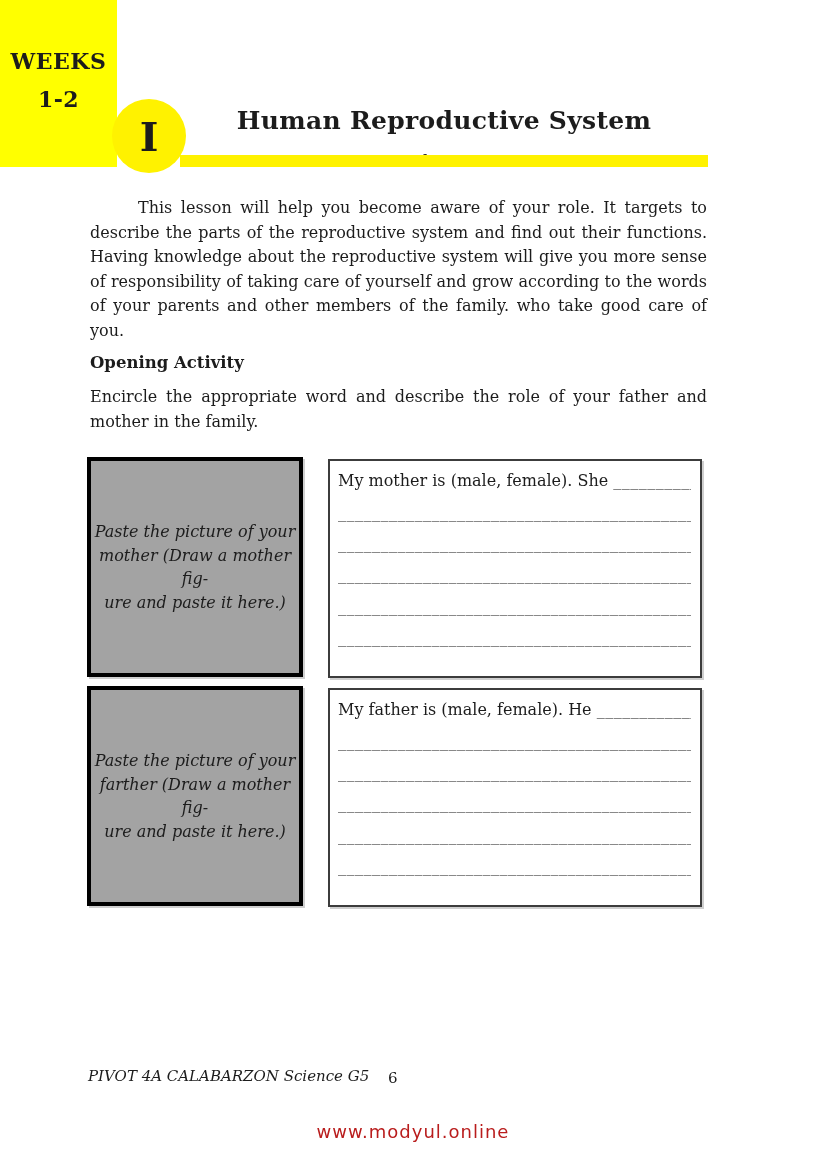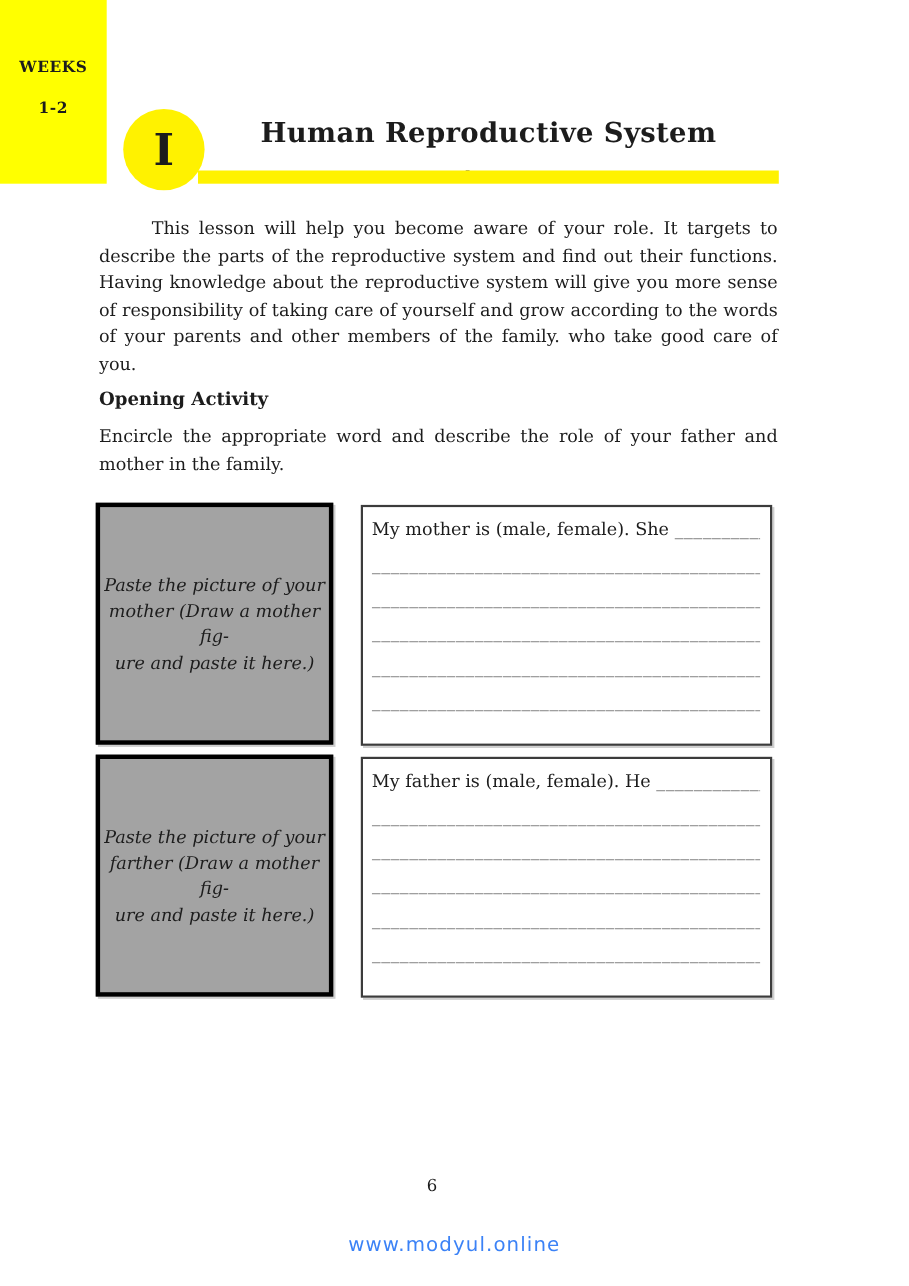--- a/index.html
+++ b/index.html
@@ -7,24 +7,24 @@
     --accent-yellow:#FFF200;
     --ink:#1c1c1c;
   }
   *{margin:0;padding:0;box-sizing:border-box;}
   html,body{background:#ffffff;}
   body{font-family:"DejaVu Serif","Liberation Serif",serif;color:var(--ink);}
   .page{position:relative;width:826px;height:1169px;background:#ffffff;overflow:hidden;}
 
   
   .weeks-block{
-    position:absolute;left:0;top:0;width:97px;height:167px;
+    position:absolute;left:0;top:0;width:117px;height:167px;
     background:var(--sidebar-yellow);
     text-align:center;padding-top:42px;
-    font-weight:bold;font-size:14px;line-height:38px;letter-spacing:0.5px;
+    font-weight:bold;font-size:22px;line-height:38px;letter-spacing:0.5px;
   }
 
   
   .badge{
     position:absolute;left:112px;top:99px;width:74px;height:74px;border-radius:50%;
     background:var(--accent-yellow);
     display:flex;align-items:center;justify-content:center;
     font-weight:bold;font-size:40px;
   }
 
@@ -74,21 +74,21 @@
     font-size:16px;line-height:31px;height:31.2px;white-space:nowrap;overflow:hidden;
     color:#4f4f4f;letter-spacing:0.5px;
   }
 
   
   .footer-module{position:absolute;left:88px;top:1067px;font-style:italic;font-size:15px;}
   .footer-page{position:absolute;left:388px;top:1069px;font-size:15px;}
   .watermark{
     position:absolute;left:0;top:1121px;width:826px;text-align:center;
     font-family:"DejaVu Sans","Liberation Sans",sans-serif;
-    font-size:18px;color:#3b82f6;letter-spacing:1px;
+    font-size:18px;color:#b91c1c;letter-spacing:1px;
   }
 </style>
 </head>
 <body>
 
 <div class="page">
 
   <div class="weeks-block">
     <div>WEEKS</div>
     <div>1-2</div>
@@ -152,16 +152,17 @@
           <div class="blank-line">______________________________________________</div>
           <div class="blank-line">______________________________________________</div>
           <div class="blank-line">______________________________________________</div>
           <div class="blank-line">______________________________________________</div>
           <div class="blank-line">______________________________________________</div>
           <div class="blank-line">______________________________________________</div>
         </div>
     </div>
   </div>
 
+  <div class="footer-module">PIVOT 4A CALABARZON Science G5</div>
   <div class="footer-page">6</div>
   <div class="watermark">www.modyul.online</div>
 
 </div>
 
 </body></html>

